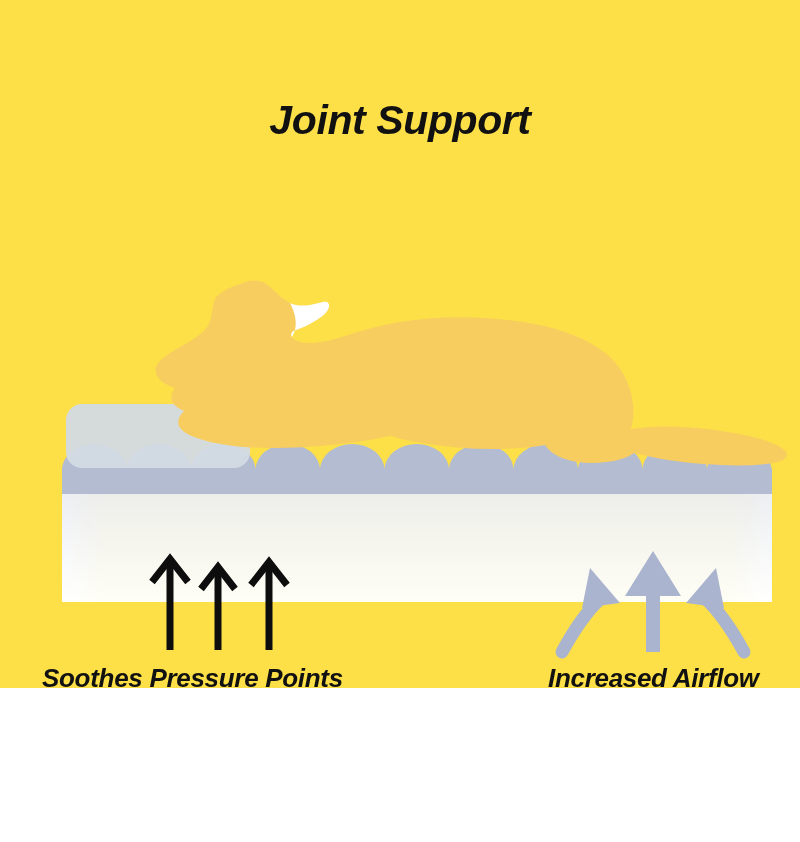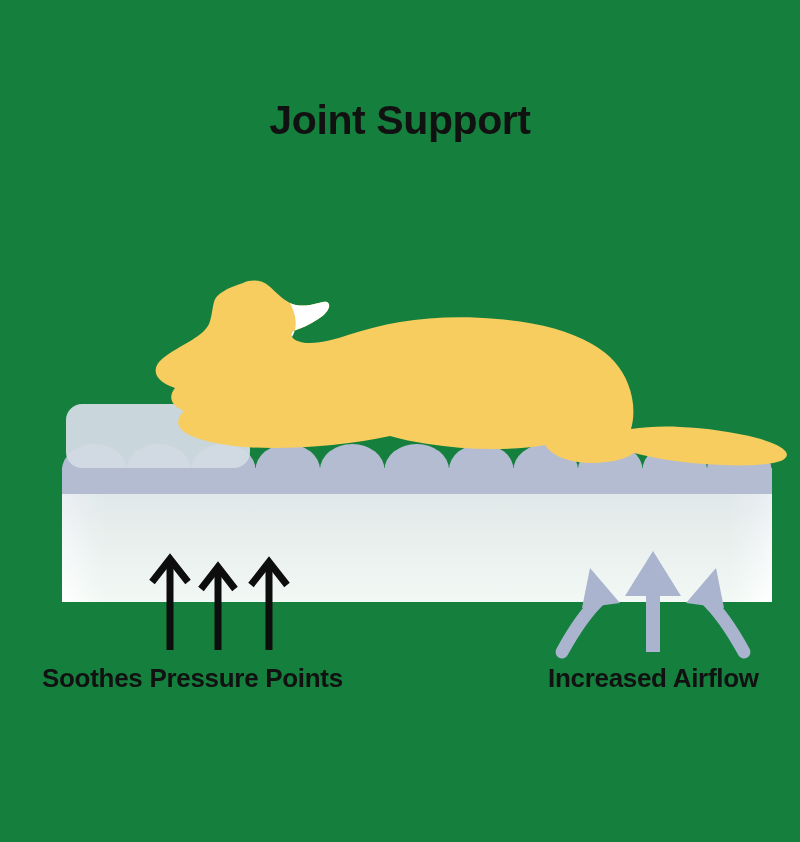--- a/index.html
+++ b/index.html
@@ -8,23 +8,24 @@
     padding: 0;
     background: #ffffff;
   }
   body {
     font-family: "Liberation Sans", sans-serif;
     -webkit-font-smoothing: antialiased;
   }
   #stage {
     position: relative;
     width: 800px;
-    height: 842px;
-    background: #15803d;
+    height: 688px;
+    background: #fde047;
     overflow: hidden;
+    font-style: italic;
   }
   #scene {
     position: absolute;
     left: 0;
     top: 0;
     width: 800px;
     height: 842px;
     display: block;
   }
   .txt-title {

